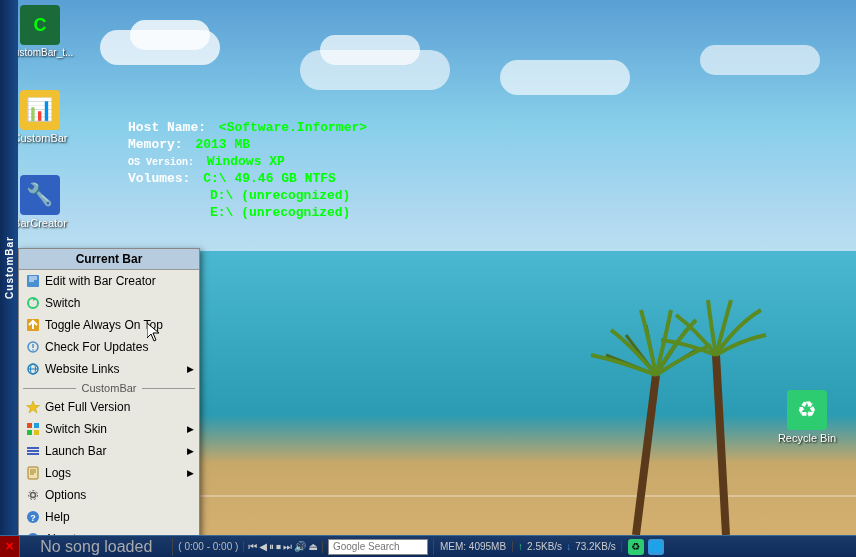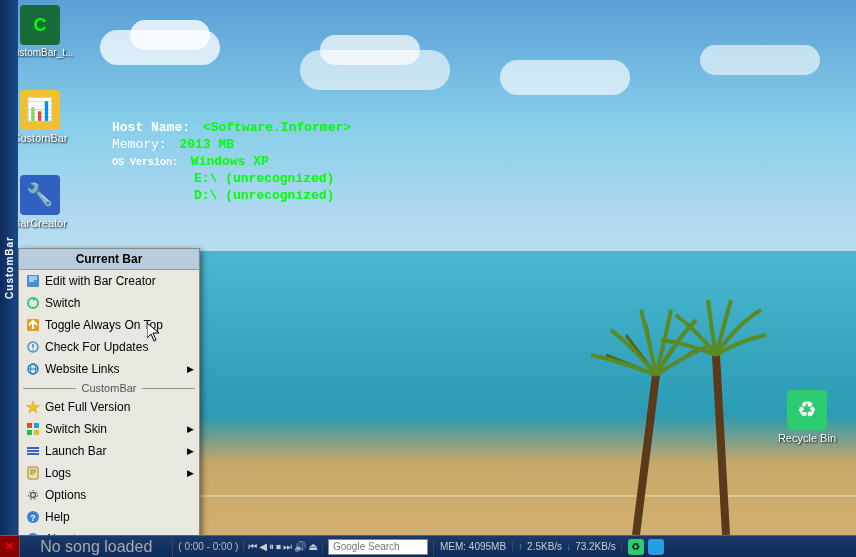--- a/index.html
+++ b/index.html
@@ -219,38 +219,42 @@
   <div class="desktop-icon" style="position:absolute;top:90px;left:5px;z-index:5;">
     <div class="icon-img" style="background:#f0c030;border-radius:4px;width:40px;height:40px;display:flex;align-items:center;justify-content:center;font-size:22px;">📊</div>
     <span class="icon-label" style="color:white;font-size:11px;text-align:center;text-shadow:1px 1px 2px black;margin-top:2px;">CustomBar</span>
   </div>
 
   <div class="desktop-icon" style="position:absolute;top:175px;left:5px;z-index:5;">
     <div class="icon-img" style="background:#3060c0;border-radius:4px;width:40px;height:40px;display:flex;align-items:center;justify-content:center;font-size:22px;">🔧</div>
     <span class="icon-label" style="color:white;font-size:11px;text-align:center;text-shadow:1px 1px 2px black;margin-top:2px;">BarCreator</span>
   </div>
 
-  <div id="info-panel" style="position:absolute;top:120px;left:112px;z-index:5;">
+  <div id="info-panel" style="position:absolute;top:120px;left:128px;z-index:5;">
     <div class="info-row">
       <span class="label" style="color: white; font-family: &quot;Courier New&quot;, monospace; font-size: 13px; font-weight: bold;">Host Name:</span>
       <span class="value" style="color:#00ff00;margin-left:5px;font-family:'Courier New',monospace;font-size:13px;font-weight:bold;">&lt;Software.Informer&gt;</span>
     </div>
     <div class="info-row">
-      <span class="label" style="color:white;font-family:'Courier New',monospace;font-size:13px;font-weight:normal;">Memory:</span>
+      <span class="label" style="color:white;font-family:'Courier New',monospace;font-size:13px;font-weight:bold;">Memory:</span>
       <span class="value" style="color:#00ff00;margin-left:5px;font-family:'Courier New',monospace;font-size:13px;font-weight:bold;">2013 MB</span>
     </div>
     <div class="info-row">
       <span class="label" style="color:white;font-family:Liberation Mono, monospace;font-size:10px;font-weight:bold;">OS Version:</span>
       <span class="value" style="color:#00ff00;margin-left:5px;font-family:'Courier New',monospace;font-size:13px;font-weight:bold;">Windows XP</span>
     </div>
+    <div class="info-row">
+      <span class="label" style="color:white;font-family:'Courier New',monospace;font-size:13px;font-weight:bold;">Volumes:</span>
+      <span class="value" style="color:#00ff00;margin-left:5px;font-family:'Courier New',monospace;font-size:13px;font-weight:bold;">C:\ 49.46 GB NTFS</span>
+    </div>
+    <div class="info-row" style="margin-left:82px;">
+      <span class="value" style="color:#00ff00;font-family:'Courier New',monospace;font-size:13px;font-weight:bold;">D:\ (unrecognized)</span>
+    </div>
     <div class="info-row" style="margin-left:82px;">
       <span class="value" style="color:#00ff00;font-family:'Courier New',monospace;font-size:13px;font-weight:bold;">E:\ (unrecognized)</span>
-    </div>
-    <div class="info-row" style="margin-left:82px;">
-      <span class="value" style="color:#00ff00;font-family:'Courier New',monospace;font-size:13px;font-weight:bold;">D:\ (unrecognized)</span>
     </div>
   </div>
 
   <div id="custombar-sidebar" style="position:absolute;left:0;top:0;width:18px;height:535px;background:linear-gradient(90deg,#0d2a5a,#1a4a8a);display:flex;align-items:center;justify-content:center;z-index:50;">
     <span class="sidebar-text" style="color:white;font-size:10px;font-weight:bold;writing-mode:vertical-rl;text-orientation:mixed;transform:rotate(180deg);letter-spacing:1px;">CustomBar</span>
   </div>
 
   <div id="context-menu" style="position:absolute;top:248px;left:18px;width:182px;background:#e8e8e0;border:1px solid #888;box-shadow:2px 2px 6px rgba(0,0,0,0.5);z-index:100;font-size:12px;">
 
     <div class="menu-header" style="background:#b8cce0;padding:3px 10px;font-weight:bold;color:#000;border-bottom:1px solid #999;font-size:12px;text-align:center;">Current Bar</div>

